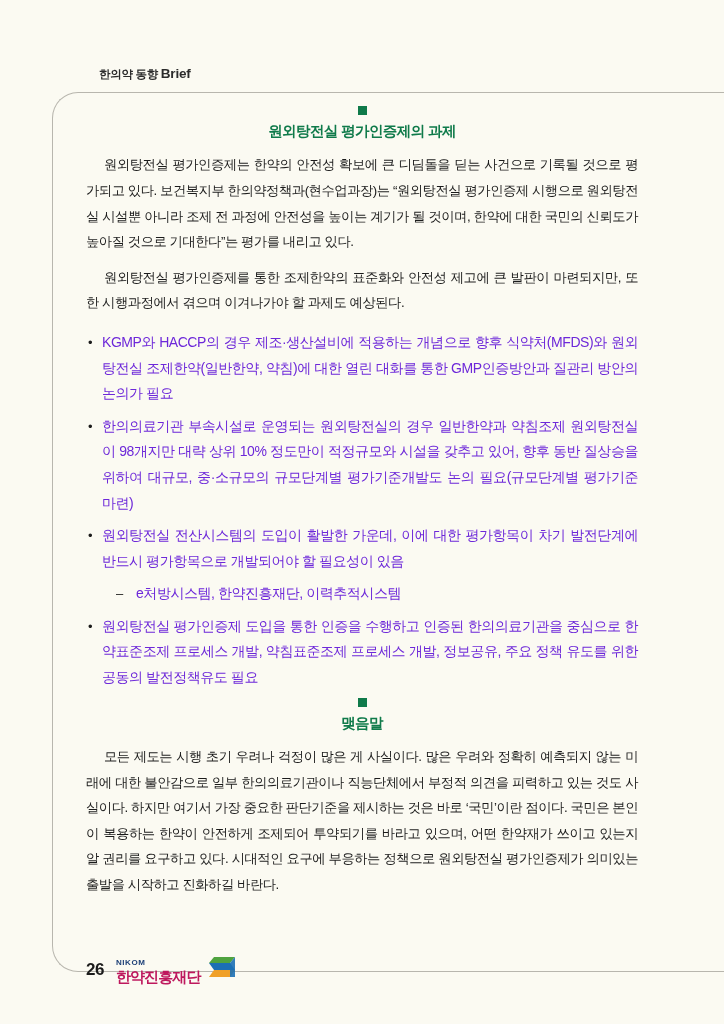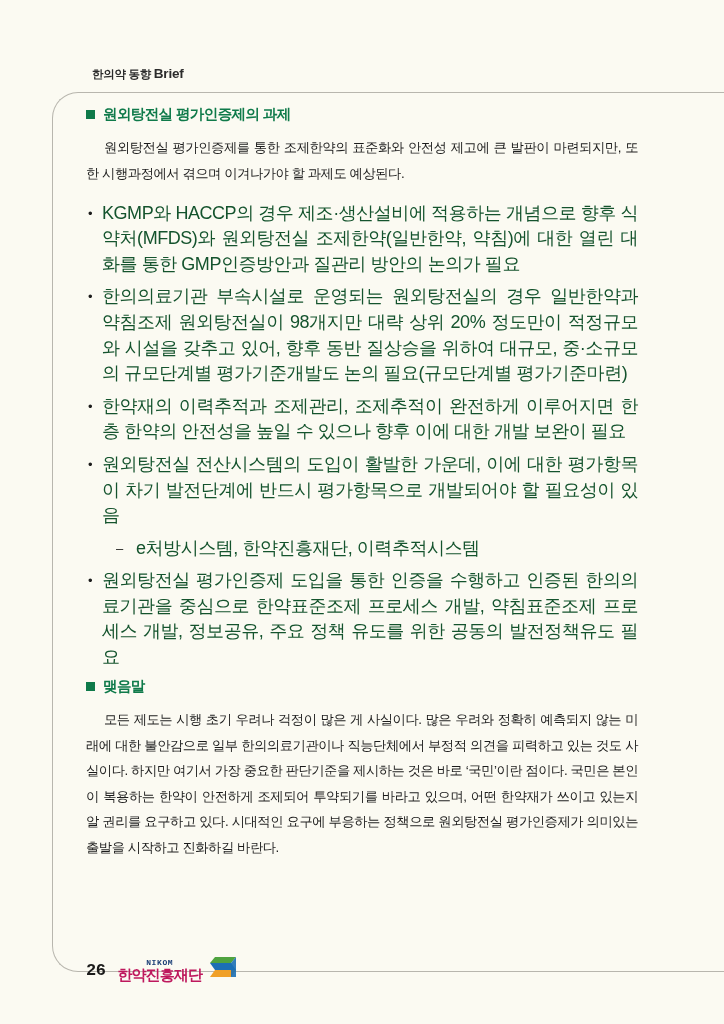--- a/index.html
+++ b/index.html
@@ -18,21 +18,21 @@
 
   .page {
     position: absolute;
     inset: 0;
     background: #fbfaf2;
   }
 
   
   .running-header {
     position: absolute;
-    left: 92px;
+    left: 99px;
     top: 66px;
     font-size: 11.5px;
     font-weight: bold;
     color: #2b2b2b;
     letter-spacing: -0.3px;
     white-space: nowrap;
   }
   .running-header .brief {
     font-size: 13.5px;
     font-weight: bold;
@@ -63,20 +63,21 @@
     top: 106px;
     width: 552px;
   }
 
   
   .section-heading {
     display: flex;
     align-items: center;
     gap: 8px;
     margin: 0 0 12px 0;
+    flex-direction: column;
   }
   .section-heading .sq {
     width: 9px;
     height: 9px;
     background: #0f7a4a;
     flex: 0 0 auto;
     display: inline-block;
   }
   .section-heading .htext {
     font-size: 14.5px;
@@ -101,23 +102,23 @@
   
   ul.bullets {
     list-style: none;
     margin: 14px 0 0 0;
     padding: 0;
   }
   ul.bullets > li {
     position: relative;
     padding-left: 16px;
     margin-bottom: 7px;
-    font-size: 18px;
-    line-height: 25.6px;
-    color: #14532d;
+    font-size: 14px;
+    line-height: 25.6px;
+    color: #6d28d9;
     text-align: justify;
     text-justify: inter-character;
     letter-spacing: -0.45px;
   }
   ul.bullets > li.bullet::before {
     content: "\2022";
     position: absolute;
     left: 2px;
     top: 0;
     font-size: 13px;
@@ -143,38 +144,36 @@
   }
 
   
   .footer {
     position: absolute;
     left: 86px;
     bottom: 40px;
     display: flex;
     align-items: center;
     gap: 12px;
-    font-family: Liberation Mono, monospace;
   }
   .page-number {
     font-size: 17px;
     font-weight: bold;
     color: #1b1b1b;
     letter-spacing: -0.5px;
   }
   .logo {
     display: flex;
     align-items: flex-end;
     gap: 5px;
   }
   .logo-wordmark {
     display: flex;
     flex-direction: column;
     line-height: 1;
-    text-align: center;
   }
   .logo-nikom {
     font-size: 8px;
     font-weight: bold;
     color: #1c3f77;
     letter-spacing: 0.6px;
     margin-bottom: 2px;
   }
   .logo-korean {
     font-size: 15px;
@@ -200,26 +199,26 @@
 
   <div class="content-frame"></div>
 
   <div class="column">
 
     <div class="section-heading">
       <span class="sq"></span>
       <span class="htext">원외탕전실 평가인증제의 과제</span>
     </div>
 
+    <p class="body-para">원외탕전실 평가인증제는 한약의 안전성 확보에 큰 디딤돌을 딛는 사건으로 기록될 것으로 평가되고 있다. 보건복지부 한의약정책과(현수업과장)는 “원외탕전실 평가인증제 시행으로 원외탕전실 시설뿐 아니라 조제 전 과정에 안전성을 높이는 계기가 될 것이며, 한약에 대한 국민의 신뢰도가 높아질 것으로 기대한다”는 평가를 내리고 있다.</p>
     <p class="body-para">원외탕전실 평가인증제를 통한 조제한약의 표준화와 안전성 제고에 큰 발판이 마련되지만, 또한 시행과정에서 겪으며 이겨나가야 할 과제도 예상된다.</p>
 
     <ul class="bullets">
       <li class="bullet">KGMP와 HACCP의 경우 제조·생산설비에 적용하는 개념으로 향후 식약처(MFDS)와 원외탕전실 조제한약(일반한약, 약침)에 대한 열린 대화를 통한 GMP인증방안과 질관리 방안의 논의가 필요</li>
-      <li class="bullet">한의의료기관 부속시설로 운영되는 원외탕전실의 경우 일반한약과 약침조제 원외탕전실이 98개지만 대략 상위 20% 정도만이 적정규모와 시설을 갖추고 있어, 향후 동반 질상승을 위하여 대규모, 중·소규모의 규모단계별 평가기준개발도 논의 필요(규모단계별 평가기준마련)</li>
-      <li class="bullet">한약재의 이력추적과 조제관리, 조제추적이 완전하게 이루어지면 한 층 한약의 안전성을 높일 수 있으나 향후 이에 대한 개발 보완이 필요</li>
+      <li class="bullet">한의의료기관 부속시설로 운영되는 원외탕전실의 경우 일반한약과 약침조제 원외탕전실이 98개지만 대략 상위 10% 정도만이 적정규모와 시설을 갖추고 있어, 향후 동반 질상승을 위하여 대규모, 중·소규모의 규모단계별 평가기준개발도 논의 필요(규모단계별 평가기준마련)</li>
       <li class="bullet">원외탕전실 전산시스템의 도입이 활발한 가운데, 이에 대한 평가항목이 차기 발전단계에 반드시 평가항목으로 개발되어야 할 필요성이 있음</li>
       <li class="sub">e처방시스템, 한약진흥재단, 이력추적시스템</li>
       <li class="bullet">원외탕전실 평가인증제 도입을 통한 인증을 수행하고 인증된 한의의료기관을 중심으로 한약표준조제 프로세스 개발, 약침표준조제 프로세스 개발, 정보공유, 주요 정책 유도를 위한 공동의 발전정책유도 필요</li>
     </ul>
 
     <div class="closing-block">
       <div class="section-heading">
         <span class="sq"></span>
         <span class="htext">맺음말</span>
       </div>

